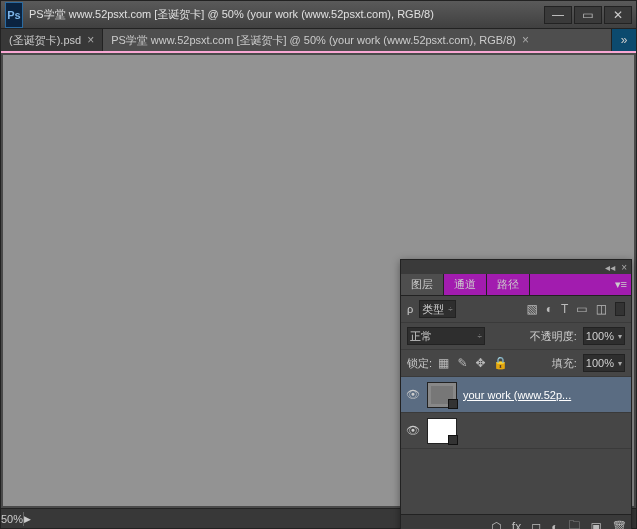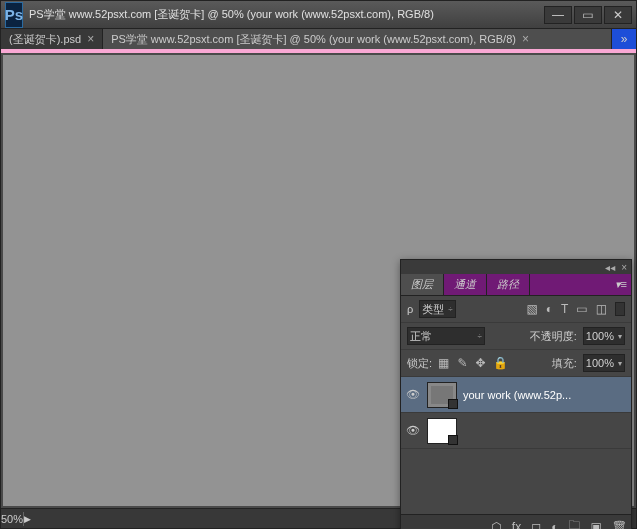--- a/index.html
+++ b/index.html
@@ -1,67 +1,67 @@
 <!DOCTYPE html>
 <html><head>
 <meta charset="utf-8">
 <style>
   * { box-sizing: border-box; margin: 0; padding: 0; user-select: none; }
   body { width: 637px; height: 529px; background: #000; font-family: "Segoe UI", Tahoma, sans-serif; font-size: 11px; color: #d0d0d0; overflow: hidden; }
   .window { width: 637px; height: 529px; background: #4a4a4a; display: flex; flex-direction: column; border: 1px solid #222; }
 
   
   .titlebar { height: 28px; background: linear-gradient(#5a5a5a,#404040); display: flex; align-items: center; padding: 0 4px; border-bottom: 1px solid #222; }
-  .ps-logo { width: 18px; height: 26px; background: #0a2340; border: 1px solid #2a6aa0; color: #7db4e6; font-size: 15px; font-weight: bold; display: flex; align-items: center; justify-content: center; margin-right: 6px; }
+  .ps-logo { width: 18px; height: 26px; background: #0a2340; border: 1px solid #2a6aa0; color: #7db4e6; font-size: 11px; font-weight: bold; display: flex; align-items: center; justify-content: center; margin-right: 6px; }
   .titlebar-title { flex: 1; color: #e0e0e0; font-size: 11px; white-space: nowrap; overflow: hidden; }
   .winbtns { display: flex; gap: 2px; }
   .winbtn { width: 28px; height: 18px; background: #3a3a3a; border: 1px solid #222; display: flex; align-items: center; justify-content: center; color: #ccc; font-size: 12px; cursor: default; }
 
   
-  .doctabs { height: 24px; background: #1d4ed8; display: flex; align-items: stretch; border-bottom: 4px solid #f9a8d4; }
+  .doctabs { height: 24px; background: #0c4a6e; display: flex; align-items: stretch; border-bottom: 2px solid #f9a8d4; }
   .doctab { display: flex; align-items: center; padding: 0 8px; border-right: 1px solid #222; color: #ccc; font-size: 11px; gap: 6px; max-width: 100%; }
   .doctab.inactive { background: #383838; max-width: 110px; }
   .doctab.active { background: #4e4e4e; flex: 1; }
   .doctab span.label { white-space: nowrap; overflow: hidden; text-overflow: ellipsis; }
   .doctab .x { color: #aaa; font-size: 12px; }
   .expand { width: 24px; display: flex; align-items: center; justify-content: center; color: #ccc; font-size: 12px; }
 
   
   .main { flex: 1; position: relative; background: #4a4a4a; display: flex; }
   .canvas { flex: 1; background: #939393; margin: 2px; }
 
   
   .statusbar { height: 20px; background: #383838; display: flex; align-items: center; padding: 0 0; border-top: 1px solid #222; font-size: 11px; color: #ccc; }
   .statusbar .sep { border-left: 1px solid #666; height: 14px; }
   .statusbar .play { font-size: 9px; }
 
   
   .panel { position: absolute; right: 4px; top: 206px; width: 232px; height: 280px; background: #464646; border: 1px solid #222; box-shadow: 0 2px 8px rgba(0,0,0,.4); display: flex; flex-direction: column; font-size: 11px; }
   .panel-titlebar { height: 14px; background: #3a3a3a; display: flex; justify-content: flex-end; align-items: center; padding: 0 4px; gap: 6px; color: #aaa; font-size: 10px; }
-  .panel-tabs { height: 22px; display: flex; align-items: stretch; background: #701a75; border-bottom: 1px solid #222; font-style: italic; }
+  .panel-tabs { height: 22px; display: flex; align-items: stretch; background: #a21caf; border-bottom: 1px solid #222; }
   .panel-tab { padding: 0 10px; display: flex; align-items: center; color: #ccc; border-right: 1px solid #222; }
   .panel-tab.active { background: #4e4e4e; }
   .panel-menu { margin-left: auto; width: 20px; display: flex; align-items: center; justify-content: center; color: #ccc; }
 
   .panel-row { display: flex; align-items: center; padding: 4px 6px; gap: 6px; border-bottom: 1px solid #3a3a3a; min-height: 26px; }
   .panel-row .sel { background: #2e2e2e; border: 1px solid #222; padding: 1px 2px; display: flex; align-items: center; gap: 4px; height: 18px; }
   .panel-row .sel .caret { font-size: 8px; color: #aaa; }
   .panel-row .txt { color: #ccc; }
   .mini-icons { display: flex; gap: 8px; color: #bbb; font-size: 12px; }
   .mini-icons span { cursor: default; }
 
   .layers { flex: 1; overflow: auto; }
   .layer { display: flex; align-items: center; height: 36px; border-bottom: 1px solid #3a3a3a; padding: 0 4px; gap: 6px; }
   .layer.selected { background: #5a6c82; color: #fff; }
   .eye { width: 16px; color: #ccc; text-align: center; }
   .thumb { width: 30px; height: 26px; background: #888; border: 1px solid #222; position: relative; }
   .thumb .inner { position:absolute; inset:3px; background:#777; }
   .thumb.white { background:#fff; }
   .thumb .corner { position:absolute; right:-2px; bottom:-2px; width:10px; height:10px; background:#333; border:1px solid #111; }
-  .layer .name { flex: 1; white-space: nowrap; overflow: hidden; text-overflow: ellipsis; }
+  .layer .name { flex: 1; white-space: nowrap; overflow: hidden; text-overflow: ellipsis; text-decoration: underline; }
 
   .panel-footer { height: 24px; background: #3a3a3a; border-top: 1px solid #222; display: flex; align-items: center; justify-content: flex-end; padding: 0 4px; gap: 10px; color: #bbb; font-size: 12px; }
   .panel-footer span { cursor: default; }
 </style>
 </head>
 <body>
 
 <div class="window">
 
   <div class="titlebar">

